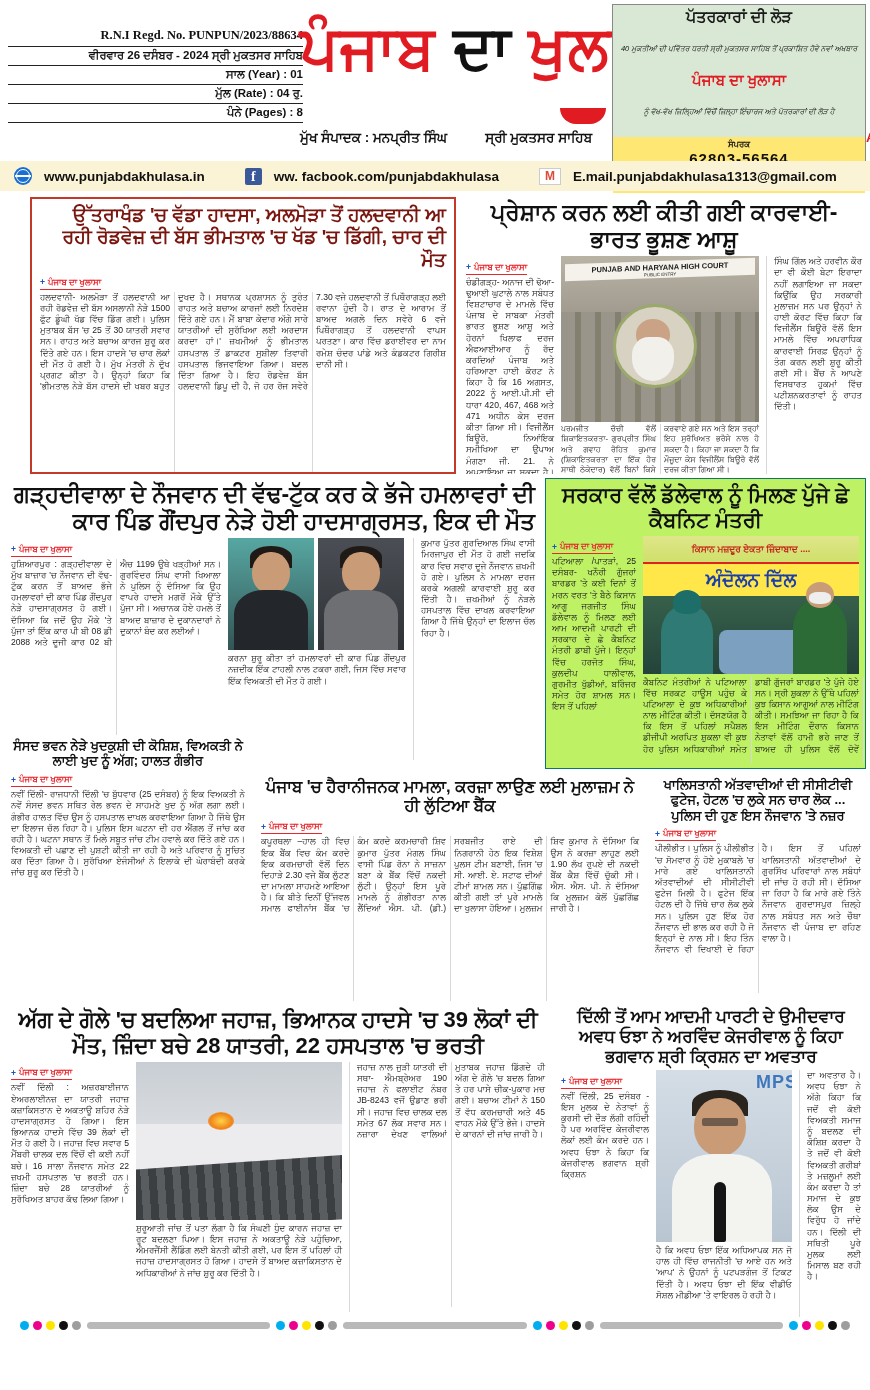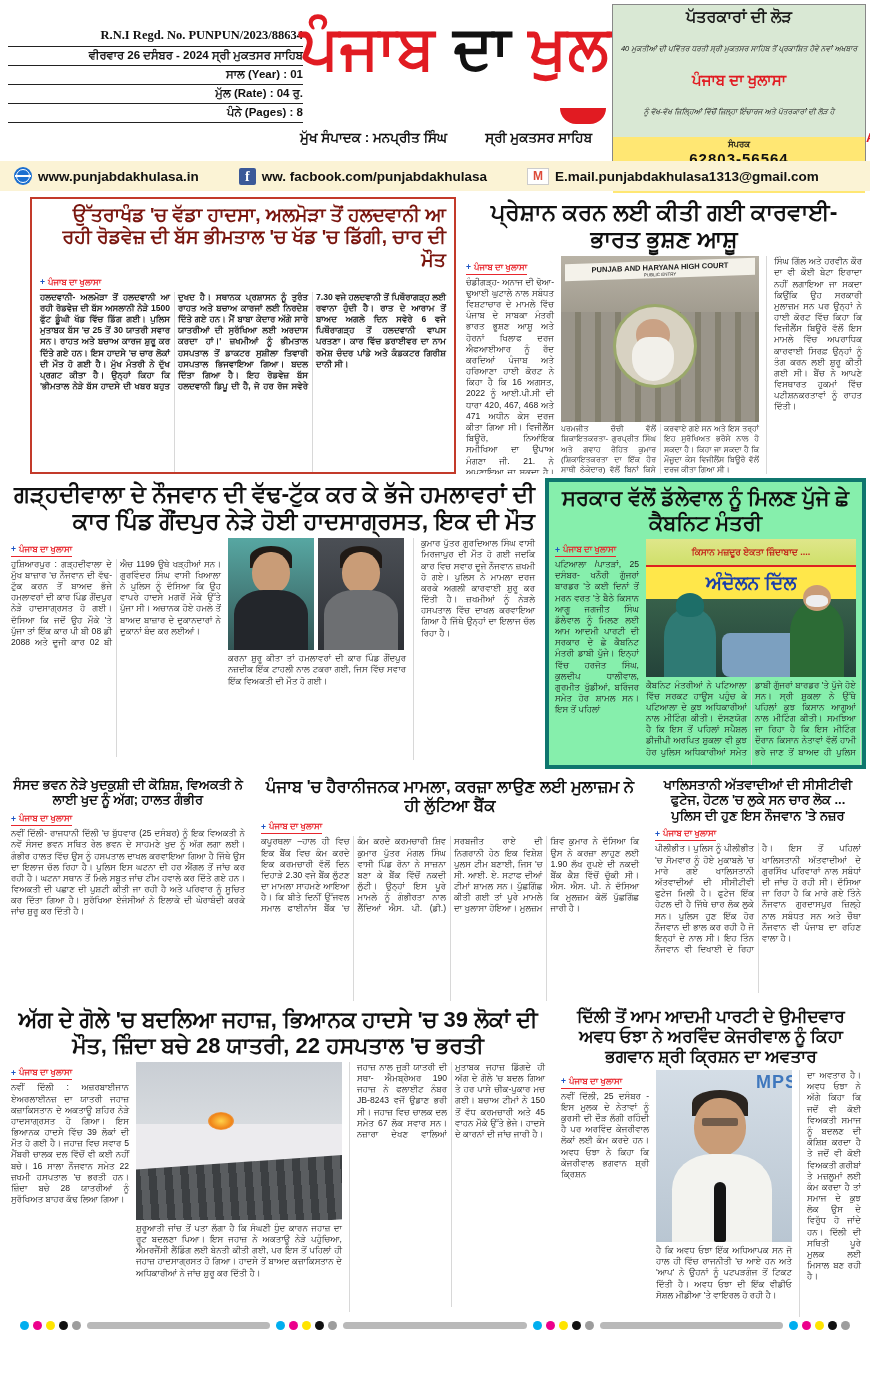--- a/index.html
+++ b/index.html
@@ -22,37 +22,37 @@
   .adbox .need{font-size:16px;font-weight:900;color:#1a1a1a;}
   .adbox .small{font-style:italic;font-size:7.5px;line-height:1.25;margin:18px 0;}
   .adbox .paper{color:#e11b22;font-size:15px;font-weight:900;margin:1px 0;}
   .adbox .bottom{background:#ffe773;padding:2px 4px 3px;}
   .adbox .num{font-size:15px;font-weight:900;letter-spacing:1px;}
   .adbox .lbl{font-size:8.5px;font-weight:bold;}
   .adbox .ed{font-size:10px;font-weight:900;}
   .contactbar{position:absolute;left:0;top:161px;width:870px;height:30px;background:#fbf3d5;
         display:flex;align-items:center;gap:40px;padding-left:14px;box-sizing:border-box;
         font-size:13.5px;font-weight:bold;}
-  .cb-item{display:flex;align-items:center;gap:6px;}
+  .cb-item{display:flex;align-items:center;gap:12px;}
   .icon-globe{width:18px;height:18px;border-radius:50%;background:#1b6fd0;position:relative;display:inline-block;}
   .icon-globe::before{content:"";position:absolute;inset:2px;border-radius:50%;border:1.5px solid #fff;}
   .icon-globe::after{content:"";position:absolute;left:8px;top:1px;width:2px;height:16px;background:#fff;transform:rotate(90deg);}
   .icon-fb{width:17px;height:17px;background:#3b5998;color:#fff;font-family:"Liberation Serif",serif;
         font-weight:bold;font-size:14px;text-align:center;line-height:17px;border-radius:2px;display:inline-block;}
   .icon-mail{width:20px;height:15px;background:#fff;border:1px solid #ccc;color:#dd4b39;font-weight:900;
         font-size:12px;line-height:14px;text-align:center;display:inline-block;}
   
   .article{position:absolute;box-sizing:border-box;overflow:hidden;background:#fff;}
   .hl{font-weight:900;text-align:center;line-height:1.18;color:#101010;}
   .byline{display:inline-flex;align-items:center;gap:3px;font-size:8.5px;font-weight:bold;color:#e8262d;
         border-bottom:1.6px solid #e8262d;padding-bottom:1px;margin:3px 0 2px;}
   .byline .plus{color:#1b53c4;font-weight:900;}
   .body-txt{font-size:8.6px;line-height:1.3;text-align:justify;color:#1c1c1c;}
   .cols2{column-count:2;column-gap:8px;column-rule:1px solid #d8d8d8;}
-  .cols3{column-count:3;column-gap:8px;column-rule:1px solid #d8d8d8;font-weight:bold;}
+  .cols3{column-count:3;column-gap:8px;column-rule:1px solid #d8d8d8;}
   .cols4{column-count:4;column-gap:8px;column-rule:1px solid #d8d8d8;}
   .flexrow{display:flex;gap:7px;}
   .vline{border-left:1px solid #d8d8d8;padding-left:7px;}
   
   .art-a{left:30px;top:197px;width:426px;height:277px;border:2px solid #c33a2a;padding:5px 8px;}
   .art-a .hl{font-size:19px;color:#79150e;text-align:right;}
   
   .art-b{left:462px;top:197px;width:404px;height:277px;padding:2px 4px;}
   .art-b .hl{font-size:23px;}
   .photo-court{width:198px;height:166px;position:relative;background:linear-gradient(#b9b3a6,#8f8a7e 60%,#7c7870);overflow:hidden;}
@@ -70,38 +70,38 @@
   .art-c{left:6px;top:478px;width:534px;height:291px;padding:3px 5px;}
   .art-c .hl{font-size:23px;text-align:right;}
   .portraits{display:flex;gap:4px;}
   .portrait{width:86px;height:112px;position:relative;overflow:hidden;}
   .portrait.p1{background:linear-gradient(#57a7a2,#355)} .portrait.p2{background:linear-gradient(#4b4f55,#2e3136);}
   .portrait .head{position:absolute;left:24px;top:14px;width:38px;height:42px;border-radius:48%;background:#c99c77;}
   .portrait .hair{position:absolute;left:22px;top:8px;width:42px;height:22px;border-radius:50% 50% 0 0;background:#201a16;}
   .portrait .torso{position:absolute;left:6px;top:52px;width:74px;height:60px;border-radius:40% 40% 0 0;}
   .portrait.p1 .torso{background:#23262b;} .portrait.p2 .torso{background:#6d6f72;}
   
-  .art-d{left:545px;top:478px;width:321px;height:291px;background:#86efac;border:4px solid #0f766e;padding:4px 6px;}
+  .art-d{left:545px;top:478px;width:321px;height:291px;background:#bef264;border:1px solid #0f766e;padding:4px 6px;}
   .art-d .hl{font-size:21px;}
   .photo-protest{width:100%;height:138px;position:relative;overflow:hidden;background:#3f7f4f;}
   .banner{position:absolute;left:0;top:0;width:100%;height:26px;background:linear-gradient(#dfe68a,#cfe06a);
         color:#c22017;font-size:9px;font-weight:900;text-align:center;line-height:26px;white-space:nowrap;}
   .overlay-strip{position:absolute;left:0;top:26px;width:100%;height:34px;background:#ffe74a;
         border-top:2px solid #d22;border-bottom:2px solid #d22;color:#1b3faa;
         font-size:19px;font-weight:900;text-align:center;line-height:32px;white-space:nowrap;overflow:hidden;}
   .scene{position:absolute;left:0;top:60px;width:100%;height:78px;background:linear-gradient(#37604a,#24433a);}
   .fig{position:absolute;border-radius:40% 40% 0 0;}
   .fig.medic{left:18px;top:10px;width:52px;height:70px;background:#2f7a74;}
   .fig.medic::before{content:"";position:absolute;left:12px;top:-16px;width:28px;height:24px;border-radius:50% 50% 40% 40%;background:#1d6e68;}
   .fig.mask{right:12px;top:4px;width:54px;height:74px;background:#2c6b35;}
   .fig.mask::before{content:"";position:absolute;left:13px;top:-18px;width:28px;height:26px;border-radius:50%;background:#c99c77;}
   .fig.mask::after{content:"";position:absolute;left:16px;top:-8px;width:22px;height:12px;border-radius:40%;background:#eee;}
   .fig.bed{left:76px;top:34px;width:120px;height:44px;border-radius:8px;background:#7ca0c0;}
   
-  .art-e{left:6px;top:774px;width:244px;height:227px;padding:3px 5px;}
+  .art-e{left:6px;top:735px;width:244px;height:227px;padding:3px 5px;}
   .art-e .hl{font-size:13px;}
   .art-f{left:256px;top:774px;width:388px;height:227px;padding:3px 5px;}
   .art-f .hl{font-size:16.5px;}
   .art-g{left:650px;top:774px;width:216px;height:227px;padding:3px 5px;}
   .art-g .hl{font-size:13px;}
   
   .art-h{left:6px;top:1004px;width:544px;height:313px;padding:3px 5px;}
   .art-h .hl{font-size:22px;}
   .photo-crash{width:206px;height:158px;position:relative;overflow:hidden;background:linear-gradient(#c9ced4,#dfe2e5 60%);}
   .crash-wall{position:absolute;left:0;top:62px;width:100%;height:52px;background:#ecebee;}

